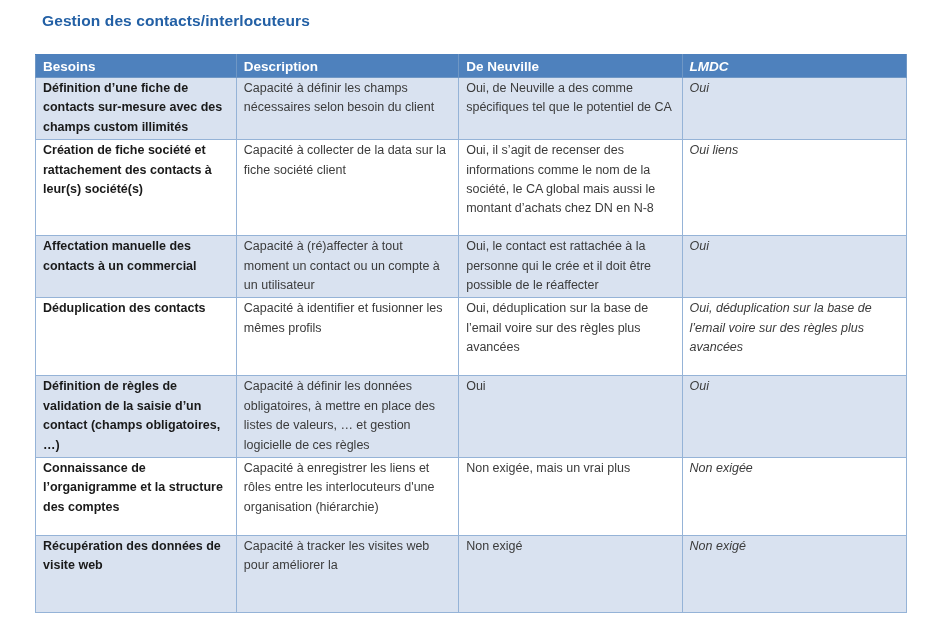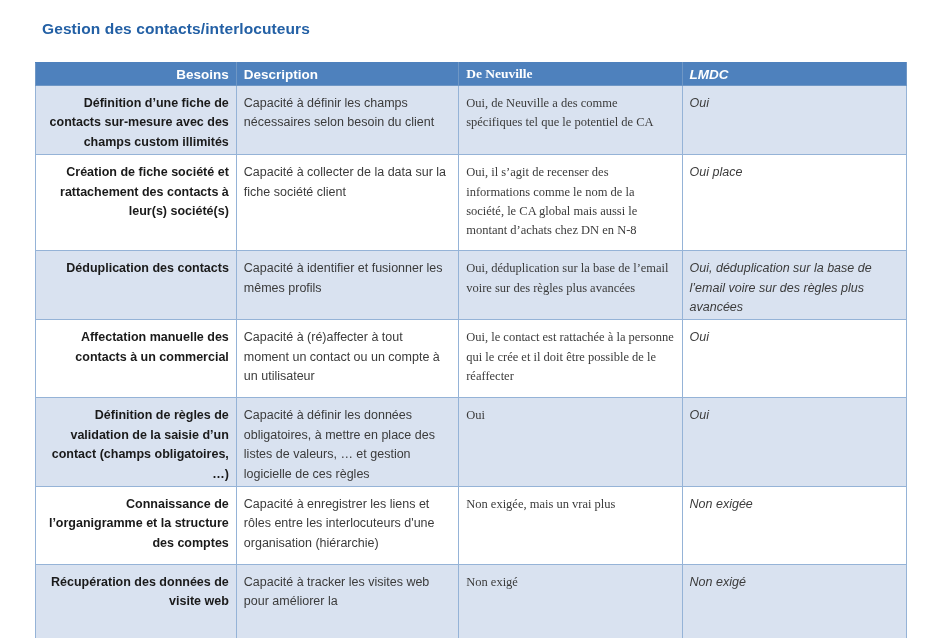--- a/index.html
+++ b/index.html
@@ -6,21 +6,21 @@
   html, body { margin: 0; padding: 0; }
   body {
     width: 930px;
     height: 638px;
     overflow: hidden;
     background: #ffffff;
     font-family: "Liberation Sans", sans-serif;
   }
   main { padding: 8px 0 0 35px; }
   h1 {
-    margin: 12px 0 0 7px;
+    margin: 4px 0 0 7px;
     font-size: 15.5px;
     font-weight: bold;
     color: #2360A5;
     letter-spacing: 0.1px;
   }
   table {
     margin-top: 24px;
     width: 872px;
     border-collapse: collapse;
     table-layout: fixed;
@@ -29,28 +29,28 @@
     background: #4E81BD;
     color: #ffffff;
     font-size: 13.5px;
     font-weight: bold;
     text-align: left;
     padding: 2px 7px;
     height: 23px;
     border: 1px solid #6F97C5;
     border-top-color: #4E81BD;
   }
-  th.c0, td.c0 { width: 196px; text-align: right; }
+  th.c0, td.c0 { width: 196px; }
   th.c1, td.c1 { width: 217px; }
-  th.c2, td.c2 { width: 218px; font-family: Liberation Serif, serif; }
+  th.c2, td.c2 { width: 218px; }
   th.c3, td.c3 { width: 219px; font-style: italic; }
   td {
     border: 1px solid #95B3D7;
     vertical-align: top;
-    padding: 8px 7px 2px 7px;
+    padding: 1px 7px 2px 7px;
     font-size: 12.5px;
     line-height: 19.4px;
     color: #3B3B3B;
     background: #ffffff;
   }
   td.c0 { font-weight: bold; color: #1a1a1a; }
   tbody tr:nth-child(odd) td { background: #D9E2F0; }
   tbody tr:nth-child(1) { height: 60px; }
   tbody tr:nth-child(2) { height: 96px; }
   tbody tr:nth-child(3) { height: 59px; }
@@ -80,35 +80,35 @@
     <td class="c0">Définition d’une fiche de contacts sur-mesure avec des champs custom illimités</td>
     <td class="c1">Capacité à définir les champs nécessaires selon besoin du client</td>
     <td class="c2">Oui, de Neuville a des comme spécifiques tel que le potentiel de CA</td>
     <td class="c3">Oui</td>
   </tr>
 
   <tr>
     <td class="c0">Création de fiche société et rattachement des contacts à leur(s) société(s)</td>
     <td class="c1">Capacité à collecter de la data sur la fiche société client</td>
     <td class="c2">Oui, il s’agit de recenser des informations comme le nom de la société, le CA global mais aussi le montant d’achats chez DN en N-8</td>
-    <td class="c3">Oui place</td>
+    <td class="c3">Oui liens</td>
+  </tr>
+
+  <tr>
+    <td class="c0">Affectation manuelle des contacts à un commercial</td>
+    <td class="c1">Capacité à (ré)affecter à tout moment un contact ou un compte à un utilisateur</td>
+    <td class="c2">Oui, le contact est rattachée à la personne qui le crée et il doit être possible de le réaffecter</td>
+    <td class="c3">Oui</td>
   </tr>
 
   <tr>
     <td class="c0">Déduplication des contacts</td>
     <td class="c1">Capacité à identifier et fusionner les mêmes profils</td>
     <td class="c2">Oui, déduplication sur la base de l’email voire sur des règles plus avancées</td>
     <td class="c3">Oui, déduplication sur la base de l’email voire sur des règles plus avancées</td>
-  </tr>
-
-  <tr>
-    <td class="c0">Affectation manuelle des contacts à un commercial</td>
-    <td class="c1">Capacité à (ré)affecter à tout moment un contact ou un compte à un utilisateur</td>
-    <td class="c2">Oui, le contact est rattachée à la personne qui le crée et il doit être possible de le réaffecter</td>
-    <td class="c3">Oui</td>
   </tr>
 
   <tr>
     <td class="c0">Définition de règles de validation de la saisie d’un contact (champs obligatoires, …)</td>
     <td class="c1">Capacité à définir les données obligatoires, à mettre en place des listes de valeurs, … et gestion logicielle de ces règles</td>
     <td class="c2">Oui</td>
     <td class="c3">Oui</td>
   </tr>
 
   <tr>

